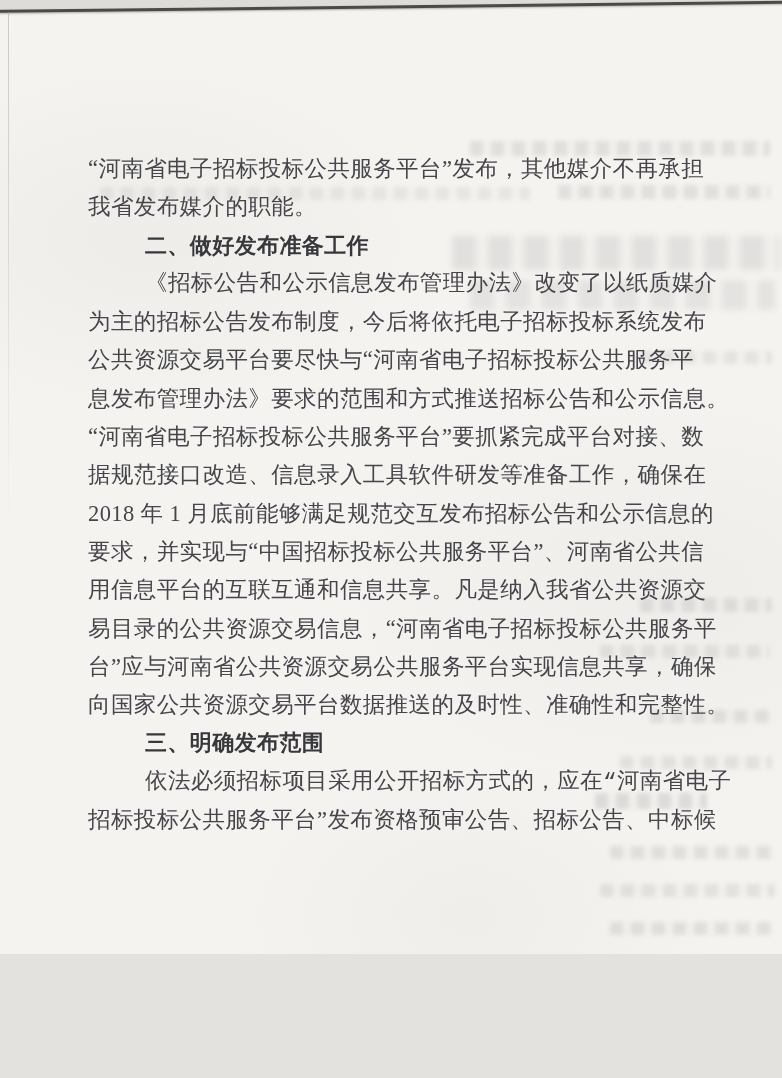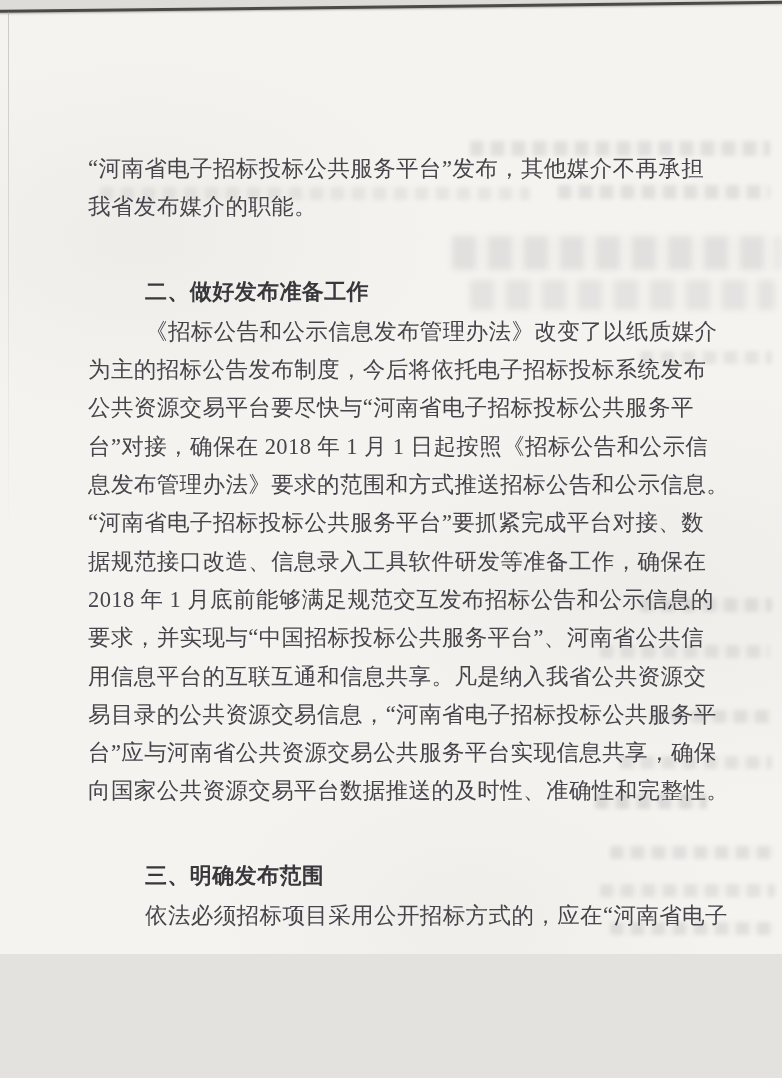--- a/index.html
+++ b/index.html
@@ -76,28 +76,27 @@
     width: 620px;
     color: #45454b;
     font-size: 22.5px;
     line-height: 38.3px;
   }
   .line {
     height: 38.3px;
     white-space: nowrap;
     letter-spacing: 0.4px;
   }
-  .line.indent { padding-left: 57px; }
+  .line.indent { padding-left: 57px; font-family: Liberation Mono, monospace; }
   .line.heading {
     padding-left: 57px;
     font-weight: bold;
     color: #37373c;
-    font-family: Liberation Mono, monospace;
+    font-family: Liberation Serif, serif;
     font-size: 22px;
-    margin-top: 48px;
   }
   .page-number {
     position: absolute;
     left: 97px; top: 988px;
     color: #45454b;
     font-size: 22px;
     letter-spacing: 3px;
     white-space: nowrap;
   }
   
@@ -143,28 +142,28 @@
   <div class="bleed" style="left:600px; top:884px; width:175px; height:13px; opacity:.45;"></div>
   <div class="bleed" style="left:610px; top:922px; width:165px; height:13px;"></div>
 
   <div class="text-block">
     <div class="line">“河南省电子招标投标公共服务平台”发布，其他媒介不再承担</div>
     <div class="line">我省发布媒介的职能。</div>
     <div class="line heading">二、做好发布准备工作</div>
     <div class="line indent">《招标公告和公示信息发布管理办法》改变了以纸质媒介</div>
     <div class="line">为主的招标公告发布制度，今后将依托电子招标投标系统发布</div>
     <div class="line">公共资源交易平台要尽快与“河南省电子招标投标公共服务平</div>
-    <div class="line">台”对接，确保在 2018 年 1 月 1 日起按照《招标公告和公示信</div>
     <div class="line">息发布管理办法》要求的范围和方式推送招标公告和公示信息。</div>
     <div class="line">“河南省电子招标投标公共服务平台”要抓紧完成平台对接、数</div>
     <div class="line">据规范接口改造、信息录入工具软件研发等准备工作，确保在</div>
     <div class="line">2018 年 1 月底前能够满足规范交互发布招标公告和公示信息的</div>
     <div class="line">要求，并实现与“中国招标投标公共服务平台”、河南省公共信</div>
     <div class="line">用信息平台的互联互通和信息共享。凡是纳入我省公共资源交</div>
     <div class="line">易目录的公共资源交易信息，“河南省电子招标投标公共服务平</div>
     <div class="line">台”应与河南省公共资源交易公共服务平台实现信息共享，确保</div>
     <div class="line">向国家公共资源交易平台数据推送的及时性、准确性和完整性。</div>
     <div class="line heading">三、明确发布范围</div>
     <div class="line indent">依法必须招标项目采用公开招标方式的，应在“河南省电子</div>
+    <div class="line">招标投标公共服务平台”发布资格预审公告、招标公告、中标候</div>
   </div>
 
   <div class="page-number">— 2 —</div>
 </div>
 
 </body></html>

